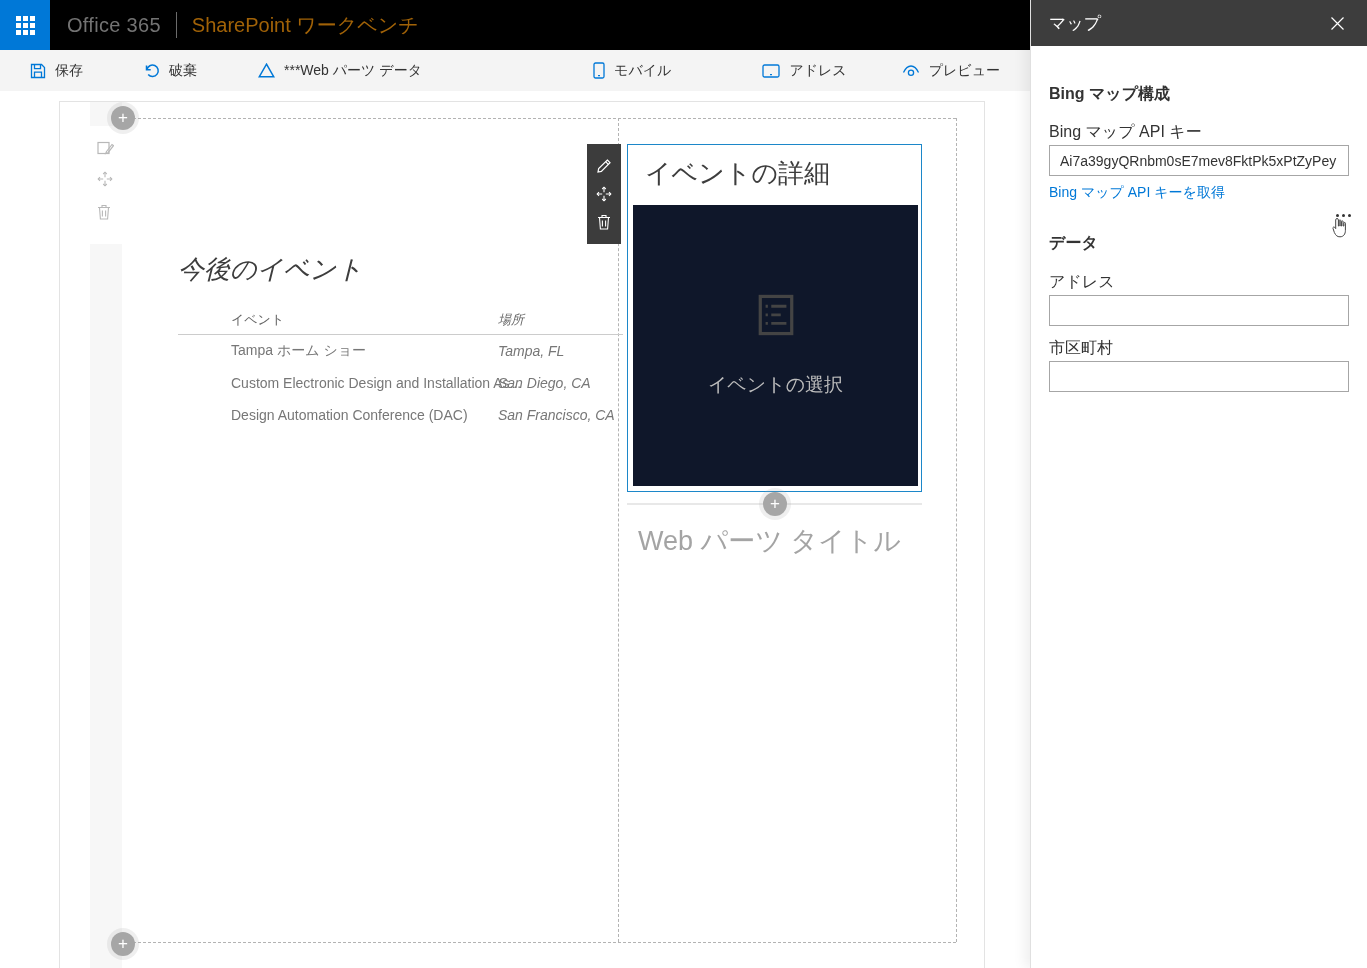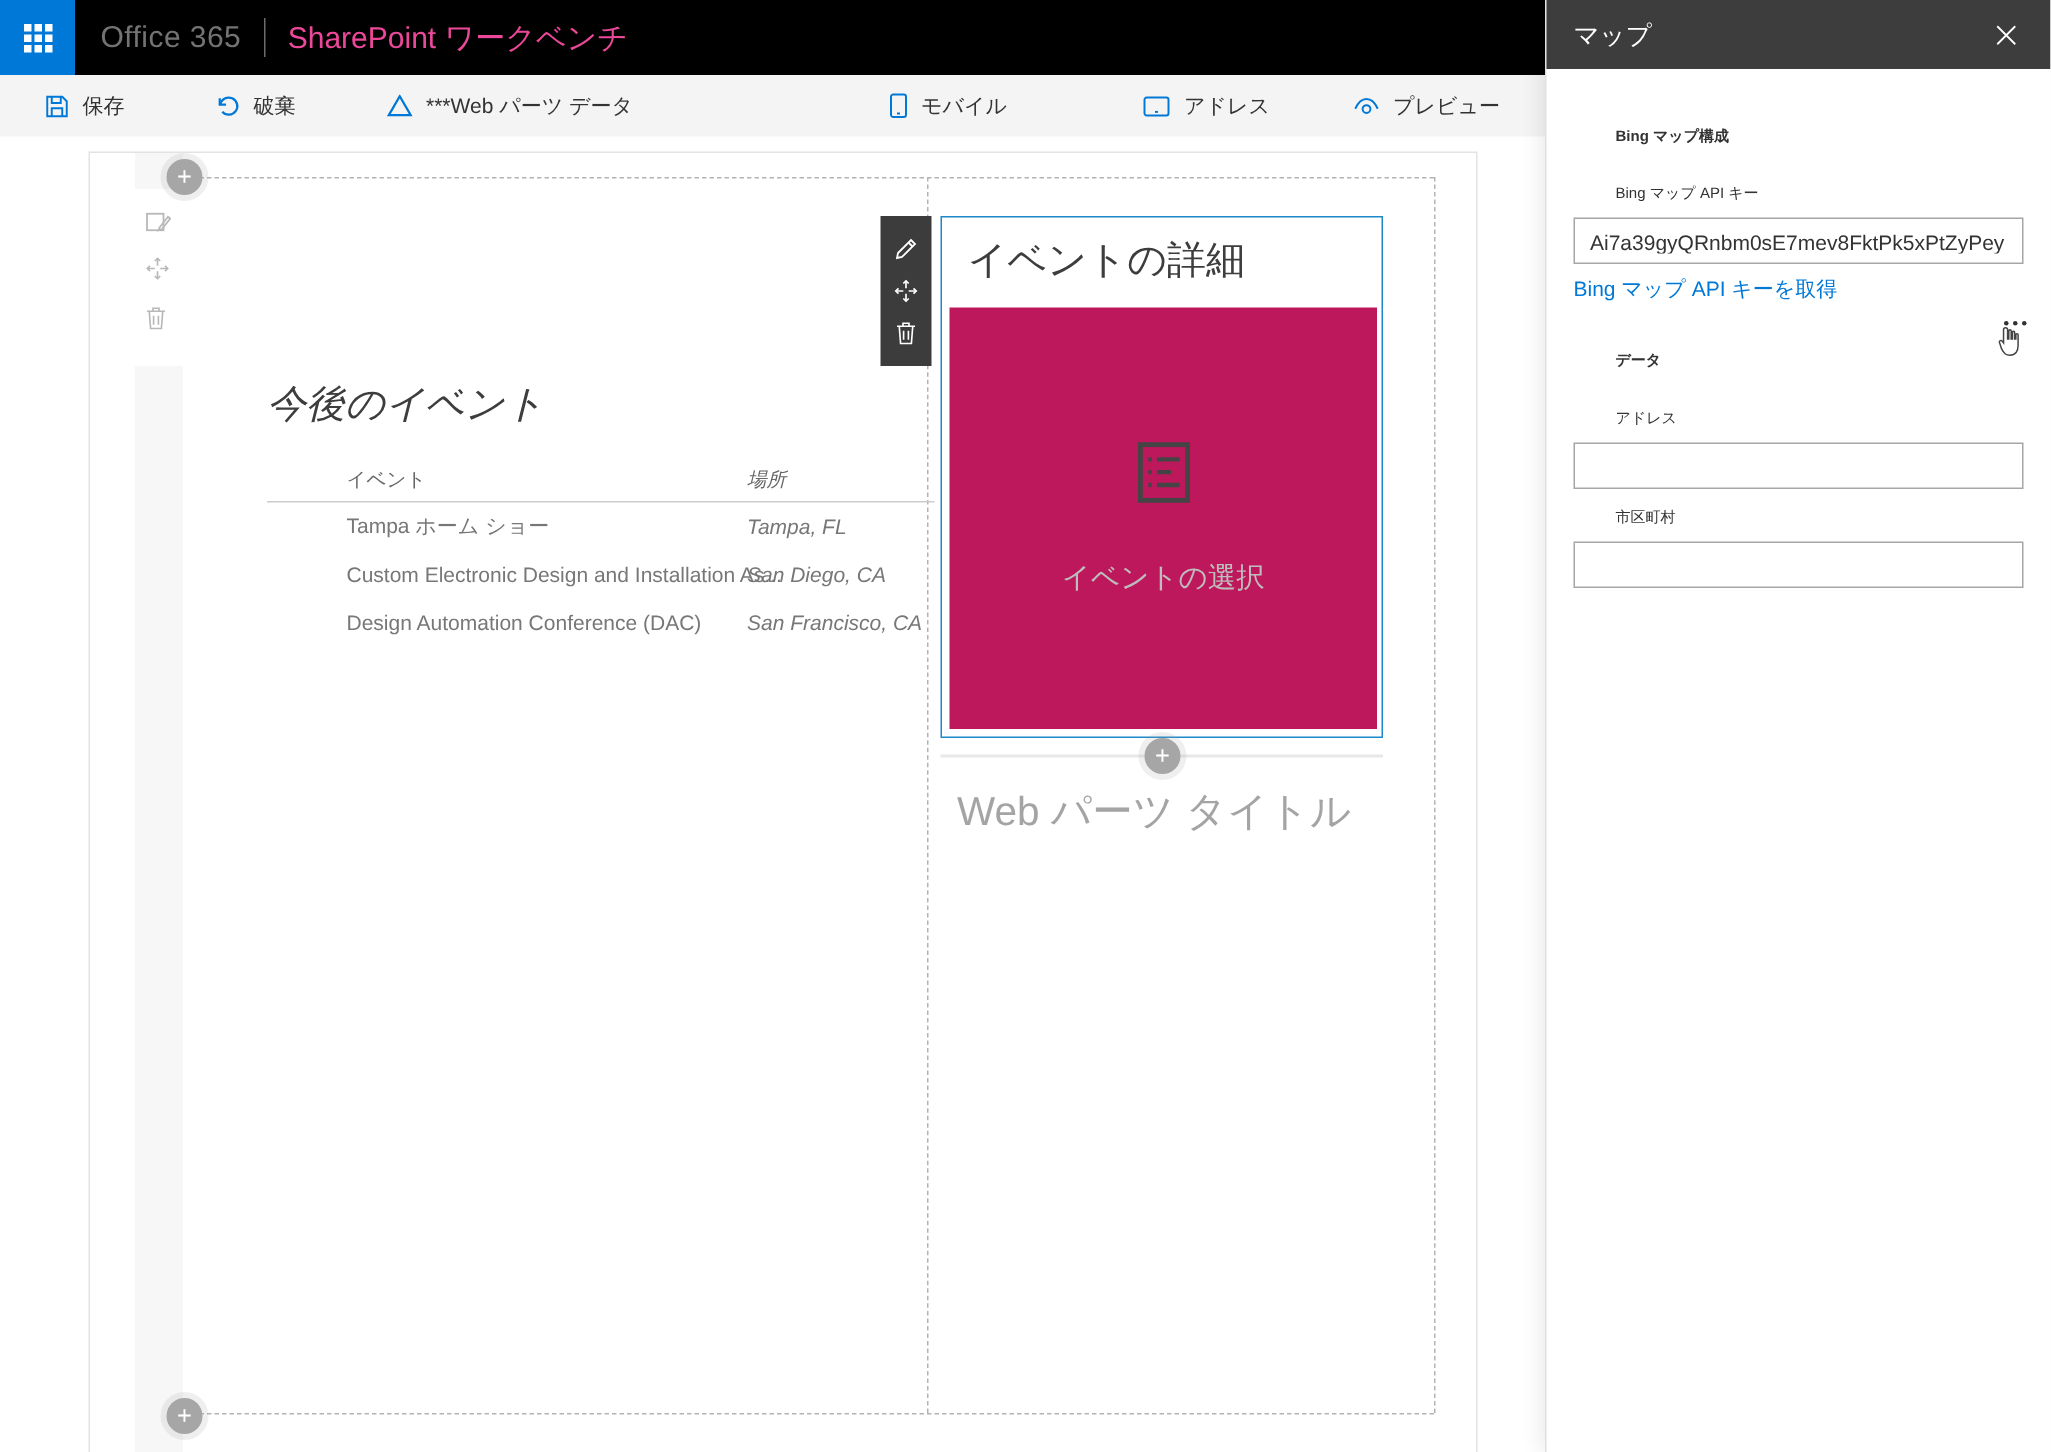--- a/index.html
+++ b/index.html
@@ -10,21 +10,21 @@
   }
   svg { display:block; }
 
   
   .topbar { position:absolute; left:0; top:0; width:1030px; height:50px; background:#000; display:flex; align-items:center; }
   .waffle { width:50px; height:50px; background:#0078d7; display:flex; align-items:center; justify-content:center; cursor:pointer; }
   .waffle-grid { display:grid; grid-template-columns:repeat(3,5px); grid-gap:2px; }
   .waffle-grid i { width:5px; height:5px; background:#fff; }
   .brand { color:#737373; font-size:20px; margin-left:17px; letter-spacing:.3px; white-space:nowrap; }
   .topbar-divider { width:1px; height:26px; background:#6b6b6b; margin:0 15px; }
-  .app-title { color:#ec4899; font-size:20px; font-weight:300; white-space:nowrap; }
+  .app-title { color:#a16207; font-size:20px; font-weight:300; white-space:nowrap; }
 
   
   .commandbar { position:absolute; left:0; top:50px; width:1030px; height:41px; background:#f4f4f4; display:flex; align-items:center; padding:0 30px 0 30px; font-size:14px;gap:31px; }
   .cmd { display:flex; align-items:center; gap:9px; margin-right:30px; color:#333; cursor:pointer; white-space:nowrap; }
   .cmd .ic { color:#0078d7; display:flex; }
   .cmd-spacer { flex:1; }
   .cmd.right { margin-right:24px;margin-left:36px; }
   .cmd.last { margin-right:0; }
 
   
@@ -56,40 +56,40 @@
   .t-head .c1, .t-head .c2 { top:40%; }
 
   
   .wp-toolbar { position:absolute; left:527px; top:42px; width:34px; height:100px; background:#3c3c3c; z-index:6;
     display:flex; flex-direction:column; align-items:center; justify-content:space-around; padding:8px 0; }
   .wp-toolbar .tbtn { color:#fff; cursor:pointer; display:flex; }
 
   
   .details-box { position:absolute; left:567px; top:42px; width:295px; height:348px; border:1px solid #1c87c9; background:#fff; z-index:4; }
   .details-box .hd { position:absolute; left:17px; top:11px; }
-  .details-ph { position:absolute; left:5px; top:60px; width:285px; height:281px; background:#be185d;
+  .details-ph { position:absolute; left:5px; top:60px; width:285px; height:281px; background:#0f172a;
     display:flex; flex-direction:column; align-items:center; justify-content:center; gap:36px; }
   .details-ph .ph-label { font-size:19px; color:#bdbdbd; }
 
   .col-sep { position:absolute; left:567px; top:401px; width:295px; height:2px; background:#e8e8e8; }
 
   
   .config-box { position:absolute; left:574px; top:473px; width:281px; height:337px; background:#f4f4f4; }
   .config-box .pencil-big { position:absolute; left:114px; top:78px; color:#3c3c3c; }
   .config-box .msg { position:absolute; left:0; top:156px; width:100%; text-align:center; font-size:18px; color:#8a8a8a; line-height:24px; }
   .config-btn { position:absolute; left:88px; top:226px; width:105px; height:32px; background:#0078d7; color:#fff;
     border:none; font-size:14px; font-weight:bold; font-family:inherit; cursor:pointer; }
 
   
   .pane { position:absolute; left:1030px; top:0; width:337px; height:968px; background:#fff; border-left:1px solid #e0e0e0;
     box-shadow:-5px 0 12px rgba(0,0,0,.07); }
   .pane-header { height:46px; background:#3d3d3d; display:flex; align-items:center; padding:0 18px; }
   .pane-title { color:#fff; font-size:17px; font-weight:300; }
   .pane-close { margin-left:auto; cursor:pointer; display:flex; padding:4px; }
-  .pane .lbl { position:absolute; left:18px; font-size:10px; color:#333; white-space:nowrap;margin-left:28px; }
+  .pane .lbl { position:absolute; left:18px; font-size:16px; color:#333; white-space:nowrap; }
   .pane .lbl.b { font-weight:bold; }
   .pane .tin { position:absolute; left:18px; width:300px; height:31px; border:1px solid #a6a6a6; background:#fff;
     font-size:14px; color:#333; padding:0 10px; font-family:inherit; }
   .pane .link { position:absolute; left:18px; font-size:14px; color:#0078d7; text-decoration:none; cursor:pointer; white-space:nowrap; }
   .ellipsis-btn { position:absolute; left:303px; top:212px; display:flex; gap:3px; cursor:pointer; padding:2px; }
   .ellipsis-btn i { width:3px; height:3px; background:#333; border-radius:50%; }
   .cursor-hand { position:absolute; left:299px; top:217px; z-index:9; pointer-events:none; }
 </style>
 </head>
 <body>

